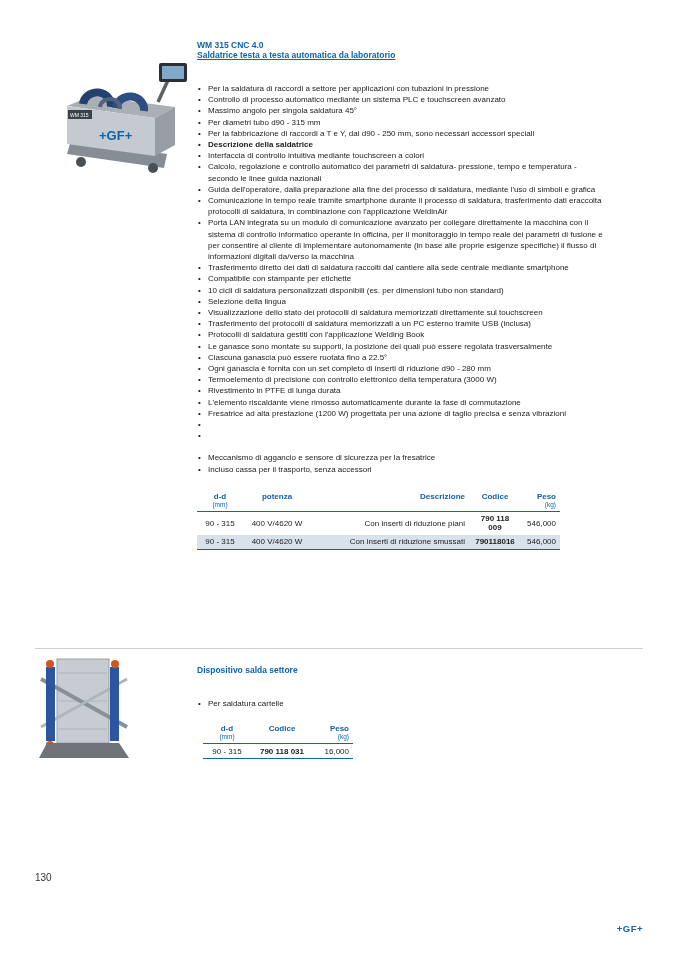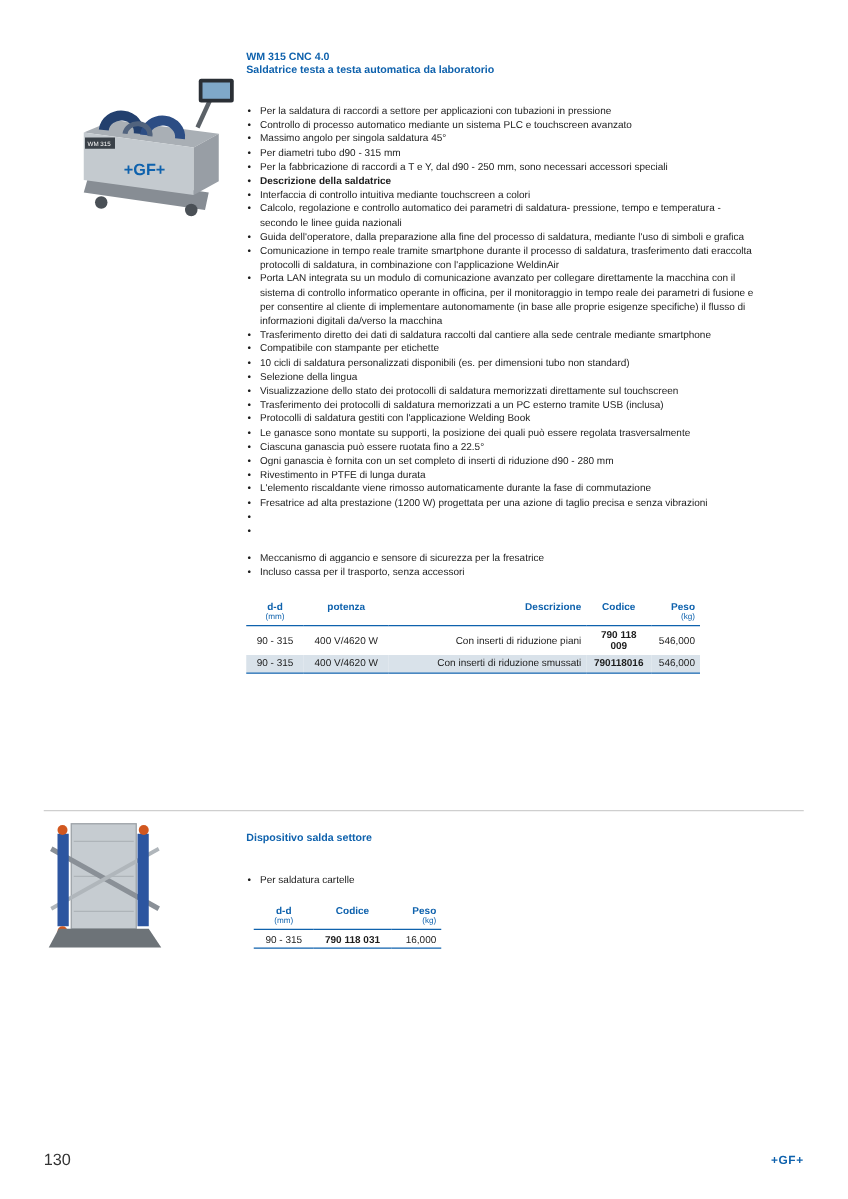--- a/index.html
+++ b/index.html
@@ -16,21 +16,21 @@
 
   
   .machine-img{ position:absolute; left:55px; top:44px; width:135px; height:130px; }
   .device-img{ position:absolute; left:35px; top:653px; width:97px; height:112px; }
   .machine-img svg, .device-img svg{ width:100%; height:100%; display:block; }
 
   
   .sec1{ position:absolute; left:197px; top:40px; width:412px; }
   .sec2{ position:absolute; left:197px; top:665px; width:412px; }
   .sec-title{ font-size:8.5px; line-height:10px; font-weight:bold; color:var(--blue); }
-  .sec-subtitle{ font-size:8.5px; line-height:10px; font-weight:bold; color:var(--blue); }
+  .sec-subtitle{ font-size:8.5px; line-height:10px; font-weight:bold; color:var(--blue);text-decoration:underline; }
 
   ul.bullets{ list-style:none; margin-top:23px; width:406px; }
   .sec2 ul.bullets{ }
   ul.bullets li{
     position:relative; padding-left:11px;
     font-size:8px; line-height:11.2px; min-height:11.2px; color:var(--ink);
   }
   ul.bullets li::before{
     content:"\2022"; position:absolute; left:1px; top:0; font-size:8px; color:var(--ink);
   }
@@ -58,21 +58,21 @@
   #table1 th:nth-child(5), #table1 td:nth-child(5){ width:39px; text-align:right; }
 
   
   #table2 th:nth-child(1), #table2 td:nth-child(1){ width:48px; }
   #table2 th:nth-child(2), #table2 td:nth-child(2){ width:62px; }
   #table2 td:nth-child(2){ font-weight:bold; }
   #table2 th:nth-child(3), #table2 td:nth-child(3){ width:40px; text-align:right; }
 
   .divider{ position:absolute; left:35px; right:35px; top:648px; border-top:1px solid #cfcfcf; }
 
-  .page-num{ position:absolute; left:35px; top:920px; font-size:13px; color:#333; }
+  .page-num{ position:absolute; left:35px; top:872px; font-size:10px; color:#333; }
   .brand-mark{ position:absolute; right:35px; top:923px; font-size:9.5px; font-weight:bold; color:var(--blue); letter-spacing:0.5px; }
 </style>
 </head>
 <body>
 
 <div class="page">
 
   <div class="machine-img">
     <svg viewBox="0 0 135 130">
 
@@ -120,20 +120,21 @@
         <li>Trasferimento diretto dei dati di saldatura raccolti dal cantiere alla sede centrale mediante smartphone</li>
         <li>Compatibile con stampante per etichette</li>
         <li>10 cicli di saldatura personalizzati disponibili (es. per dimensioni tubo non standard)</li>
         <li>Selezione della lingua</li>
         <li>Visualizzazione dello stato dei protocolli di saldatura memorizzati direttamente sul touchscreen</li>
         <li>Trasferimento dei protocolli di saldatura memorizzati a un PC esterno tramite USB (inclusa)</li>
         <li>Protocolli di saldatura gestiti con l'applicazione Welding Book</li>
         <li>Le ganasce sono montate su supporti, la posizione dei quali può essere regolata trasversalmente</li>
         <li>Ciascuna ganascia può essere ruotata fino a 22.5°</li>
         <li>Ogni ganascia è fornita con un set completo di inserti di riduzione d90 - 280 mm</li>
+        <li>Termoelemento di precisione con controllo elettronico della temperatura (3000 W)</li>
         <li>Rivestimento in PTFE di lunga durata</li>
         <li>L'elemento riscaldante viene rimosso automaticamente durante la fase di commutazione</li>
         <li>Fresatrice ad alta prestazione (1200 W) progettata per una azione di taglio precisa e senza vibrazioni</li>
         <li></li>
         <li></li>
         <li class="gap">Meccanismo di aggancio e sensore di sicurezza per la fresatrice</li>
         <li>Incluso cassa per il trasporto, senza accessori</li>
       </ul>
     <table id="table1">
         <thead>

